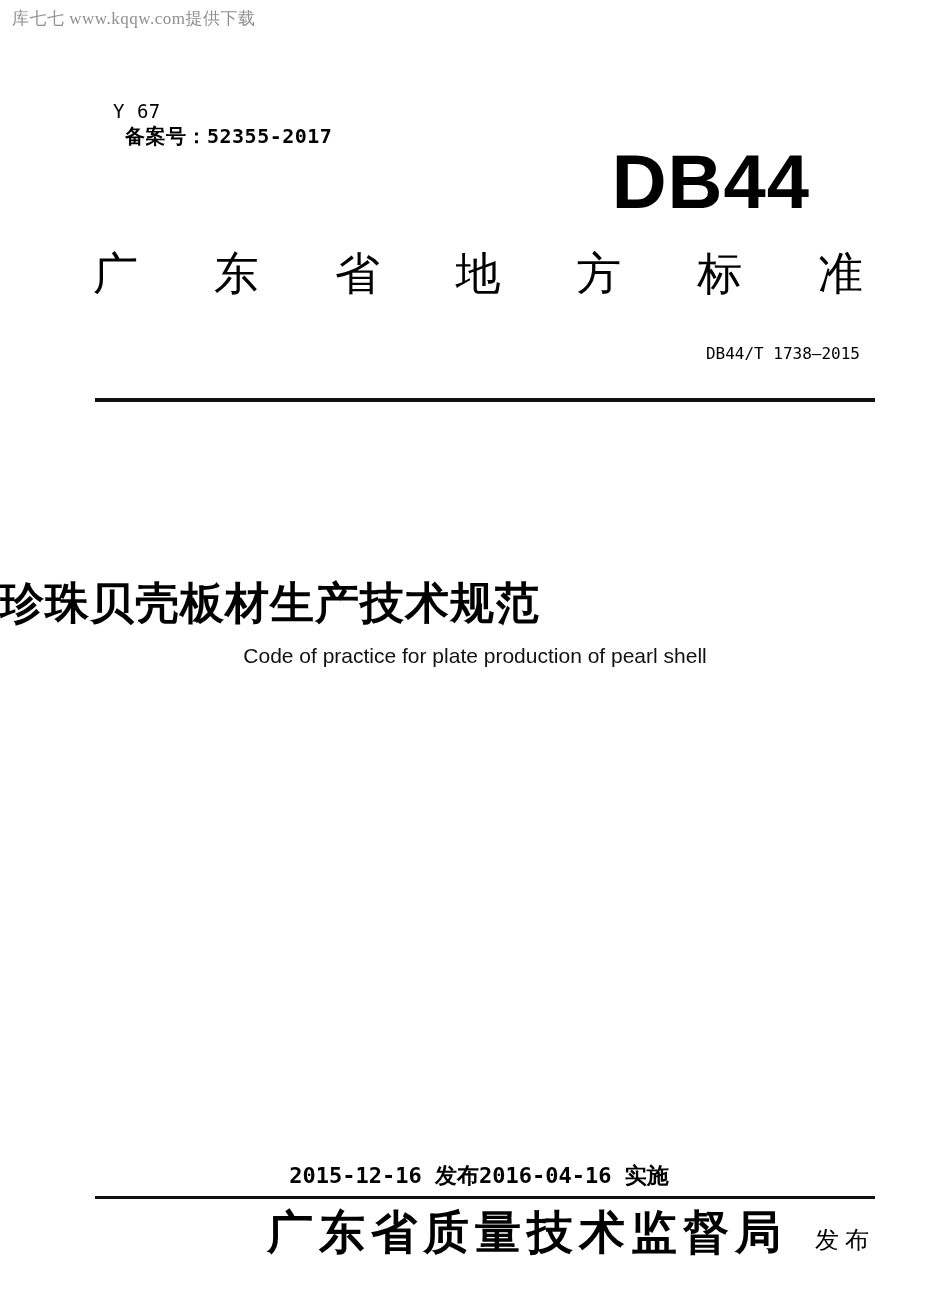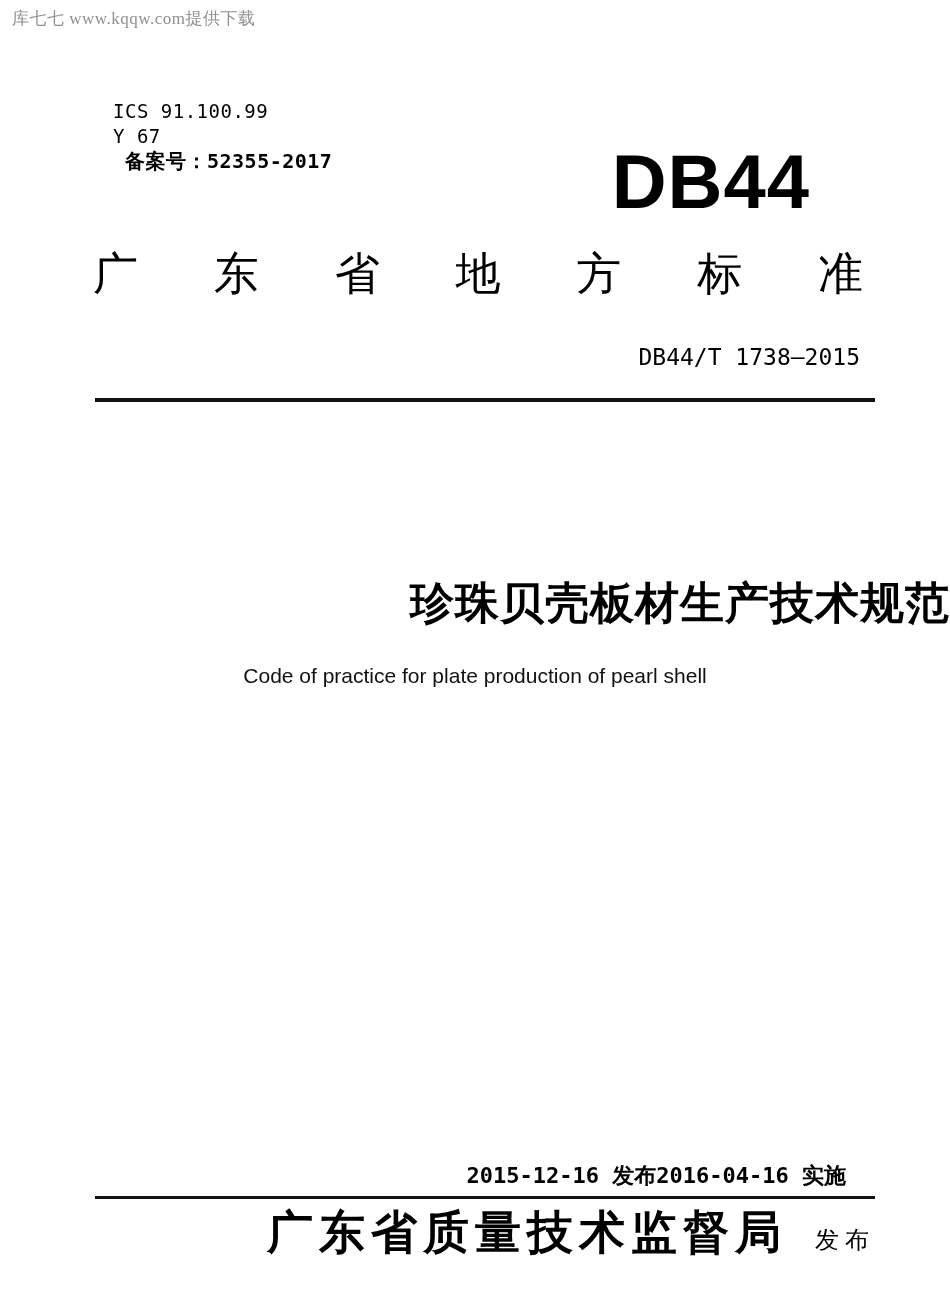--- a/index.html
+++ b/index.html
@@ -64,58 +64,58 @@
     font-size: 45px;
     line-height: 1.1;
     font-weight: 500;
   }
 
   .standard-no {
     position: absolute;
     right: 90px;
     top: 344px;
     font-family: "DejaVu Sans Mono", monospace;
-    font-size: 23px;
+    font-size: 16px;
     font-weight: 500;
     white-space: nowrap;
   }
 
   .rule { position: absolute; left: 95px; width: 780px; background: #111; }
   .rule-top { top: 398px; height: 4px; }
   .rule-bottom { top: 1196px; height: 3px; }
 
   .title-zh {
     position: absolute;
     left: 0; right: 0;
     top: 579px;
-    text-align: right;
+    text-align: left;
     font-size: 44px;
     font-weight: 700;
     letter-spacing: 1px;
     line-height: 1.1;
   }
 
   .title-en {
     position: absolute;
     left: 0; right: 0;
-    top: 664px;
+    top: 644px;
     text-align: center;
     font-family: "Liberation Sans", sans-serif;
     font-size: 21px;
     font-weight: 400;
     color: #111;
   }
 
   .dates-row {
     position: absolute;
     left: 112px;
     right: 104px;
     top: 1161px;
     display: flex;
-    justify-content: flex-end;
+    justify-content: center;
     font-family: "DejaVu Sans Mono", monospace;
     font-size: 22px;
     font-weight: 600;
     white-space: nowrap;
   }
 
   .publisher-row {
     position: absolute;
     left: 95px;
     width: 780px;
@@ -139,21 +139,20 @@
   }
 </style>
 </head>
 <body>
 
 <div class="page">
 
   <div class="watermark">库七七 www.kqqw.com提供下载</div>
 
   <div class="ics-block">
-    <div>ICS 91.100.99</div>
     <div>Y 67</div>
     <div class="record">备案号：52355-2017</div>
   </div>
 
   <div class="db44-logo">DB44</div>
 
   <div class="standard-name">
     <span>广</span>
     <span>东</span>
     <span>省</span>

